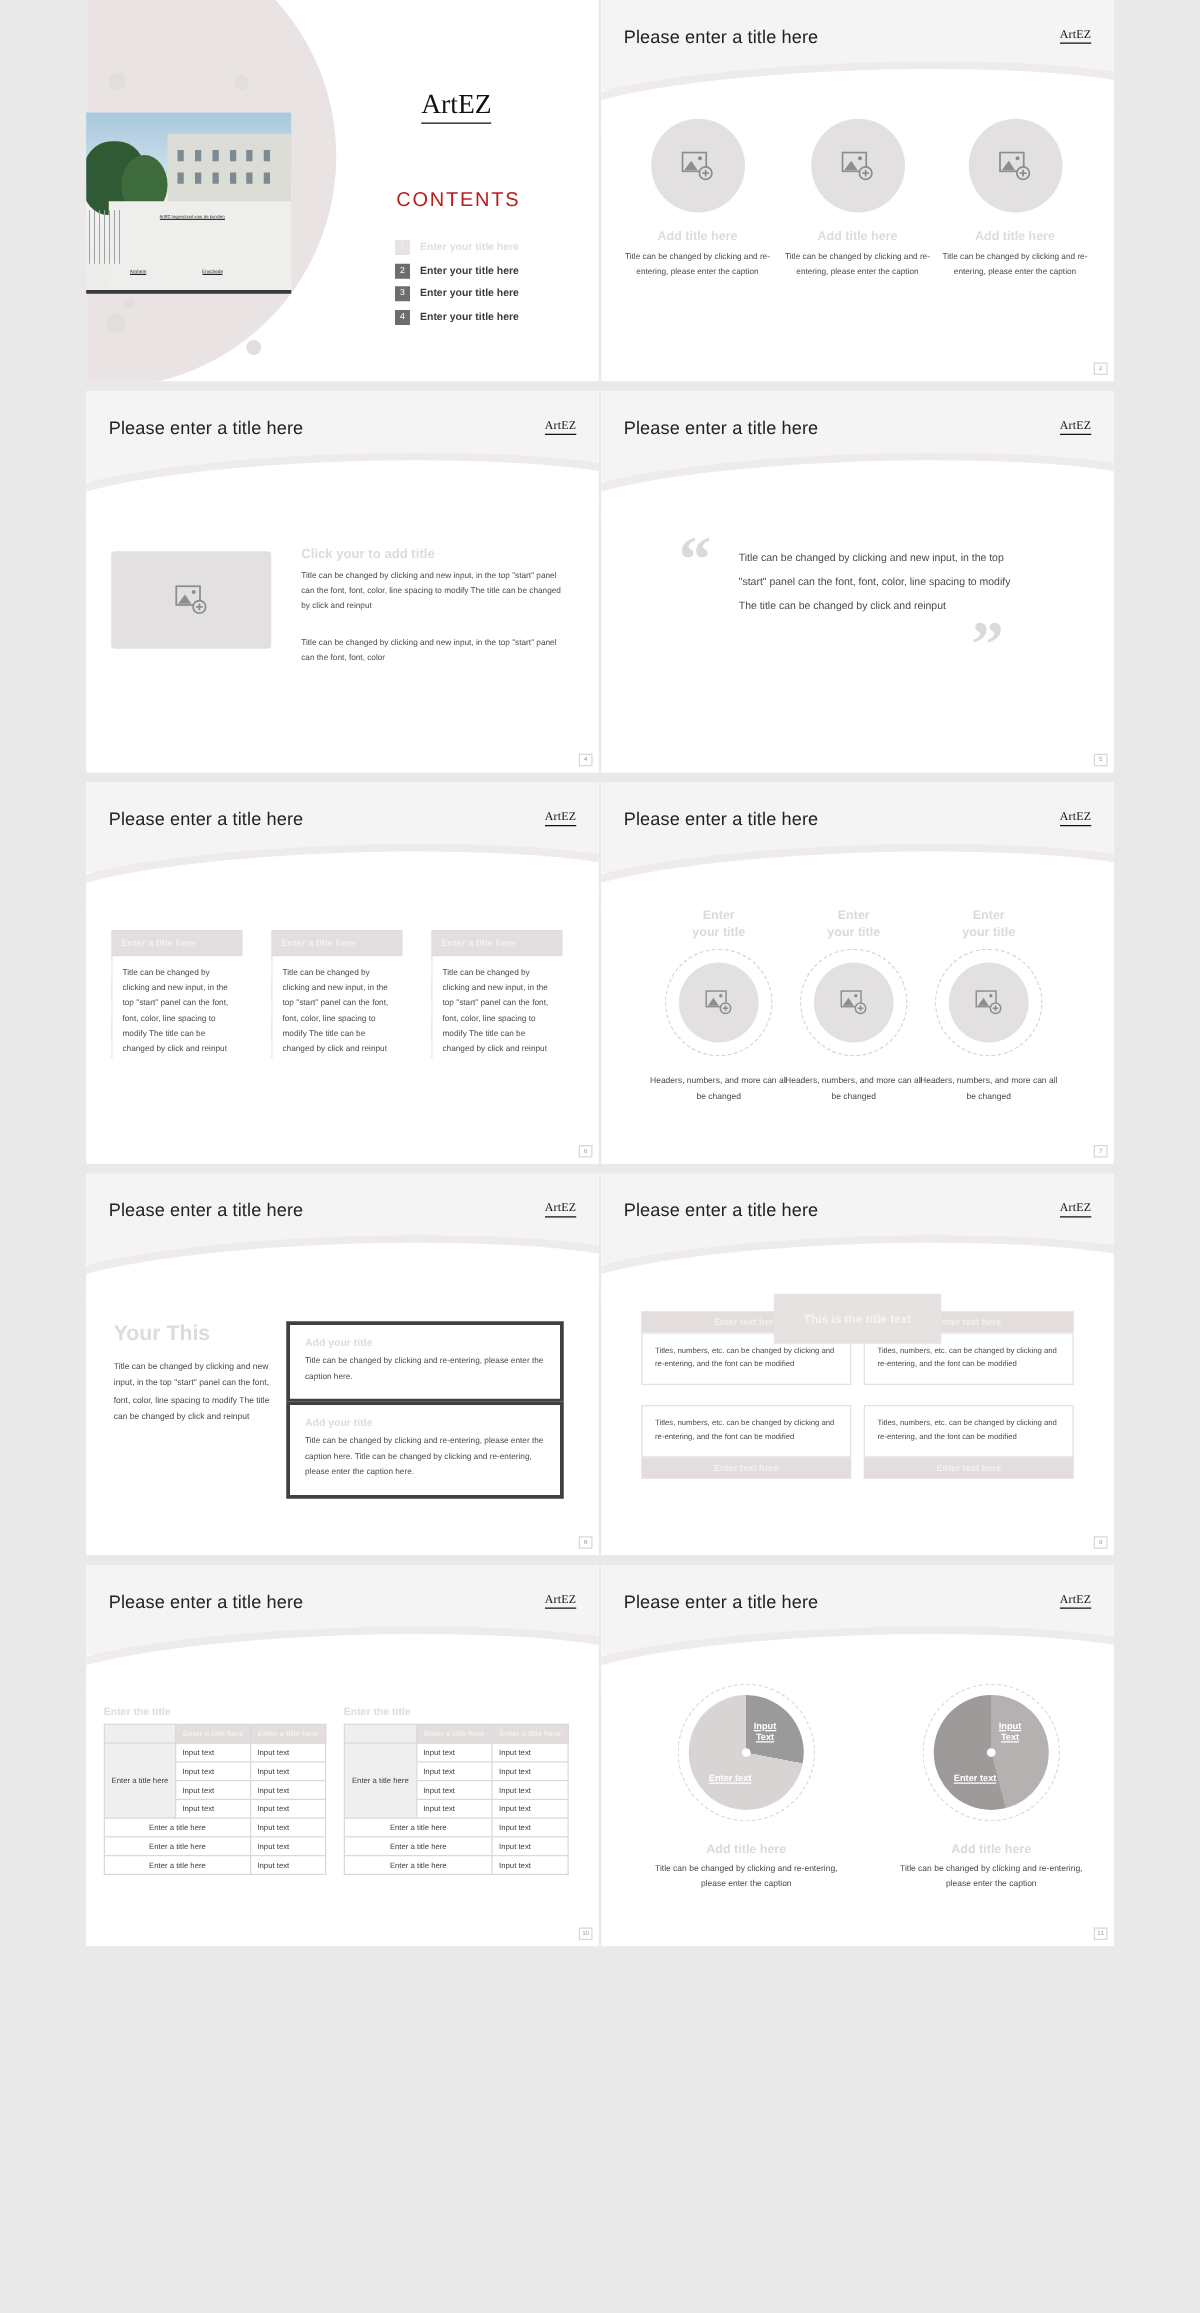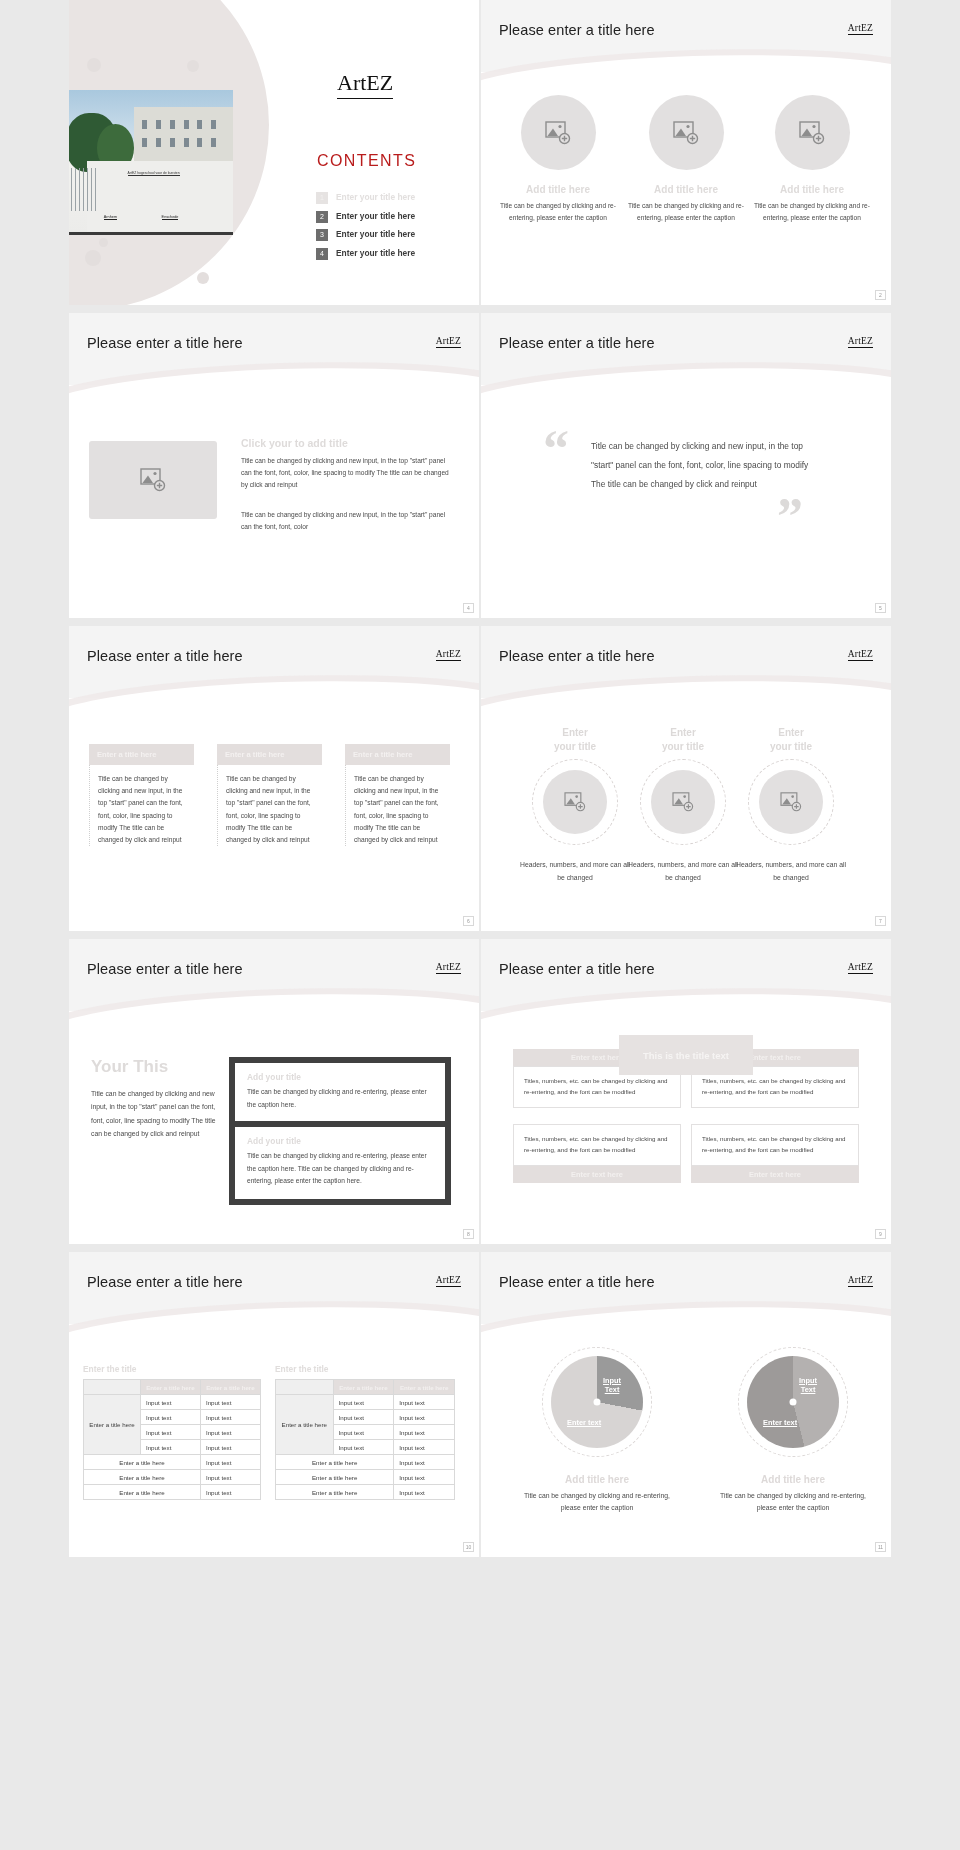--- a/index.html
+++ b/index.html
@@ -152,21 +152,21 @@
   .s7-ring{ position:relative; width:86px; height:86px; margin:6px auto 0;
             border:1px dashed #d8d3d2; border-radius:50%;
             display:flex; align-items:center; justify-content:center; }
   .s7-circ{ width:64px; height:64px; }
   .s7-p{ font-size:6.8px; color:#4a4a4a; line-height:1.9; margin-top:14px; }
   
   .s8-h{ position:absolute; left:22px; top:118px; font-size:17px;
          color:#dedbda; font-weight:bold; }
   .s8-p{ position:absolute; left:22px; top:148px; width:130px;
          font-size:6.8px; color:#4a4a4a; line-height:1.95; }
-  .s8-box{ position:absolute; left:160px; width:222px; border:6px solid #404040;
+  .s8-box{ position:absolute; left:160px; width:222px; border:3px solid #404040;
            background:#fff; padding:9px 12px 11px 12px; }
   .s8-bh{ font-size:8.4px; color:#dedbda; font-weight:bold; }
   .s8-bp{ font-size:6.6px; color:#4a4a4a; line-height:1.9; margin-top:4px; }
   
   .s9-cell{ position:absolute; width:168px; }
   .s9-bar{ background:#e3dedd; color:#f3f0ef; font-size:7.4px; font-weight:bold;
            text-align:center; padding:4px 0; }
   .s9-body{ border:1px solid #e2e0e0; font-size:6.2px; color:#4a4a4a;
             line-height:1.75; padding:9px 10px; background:#fff; min-height:42px; }
   .s9-center{

